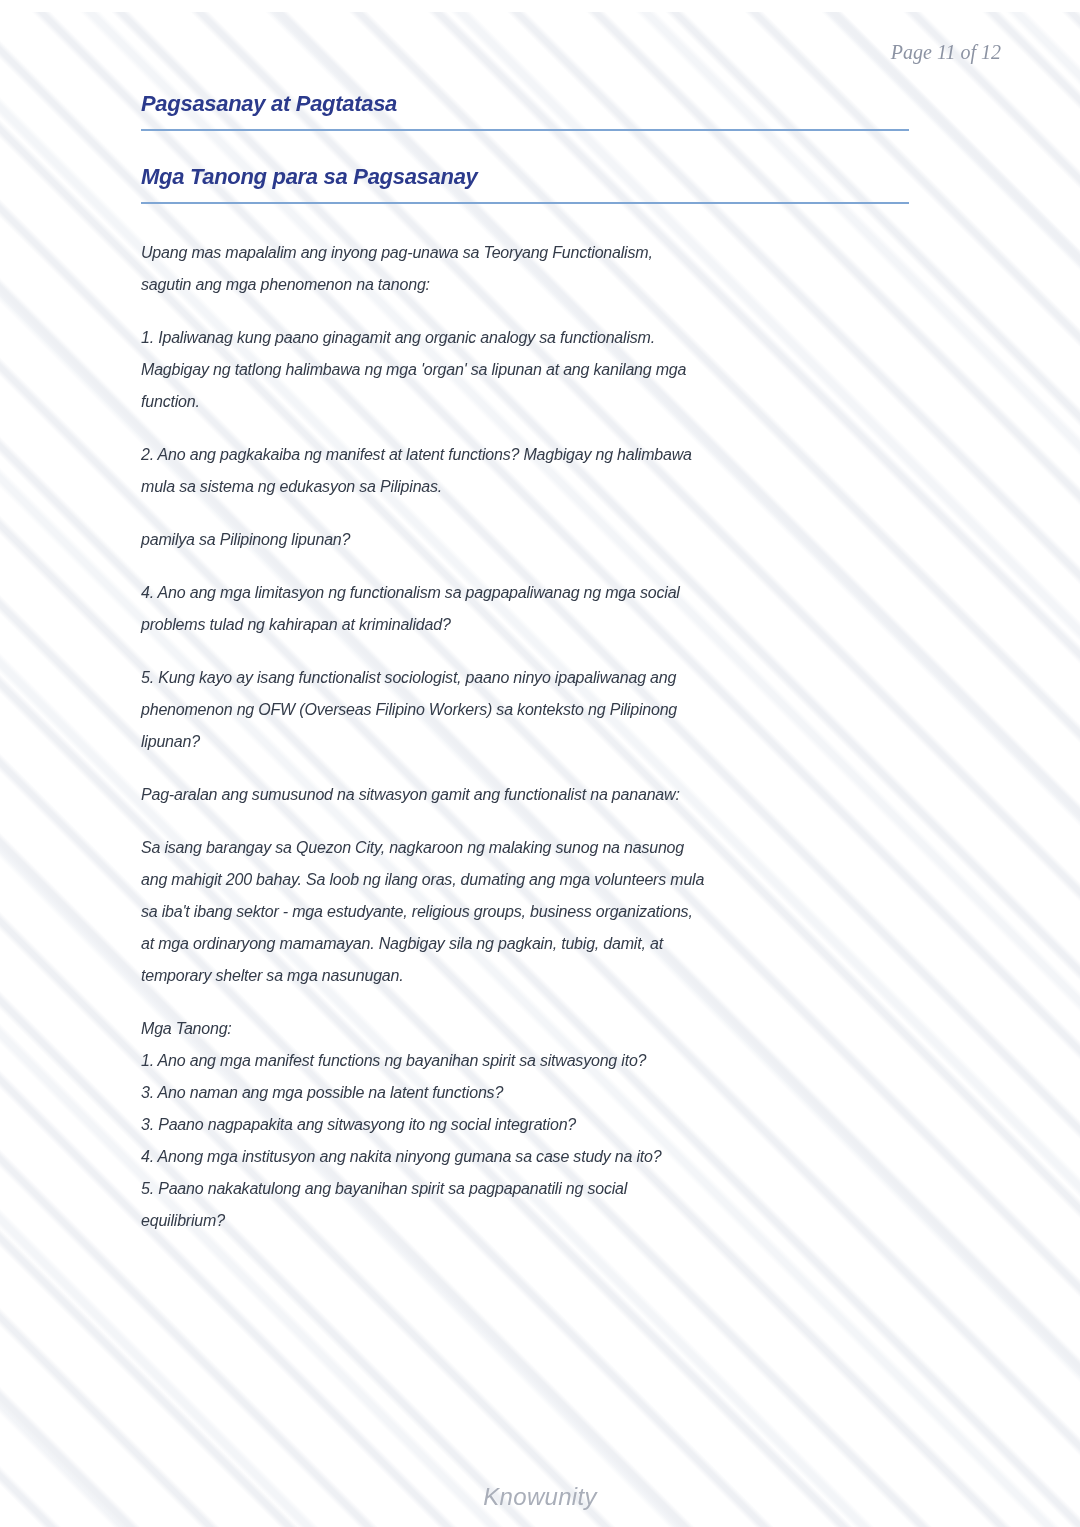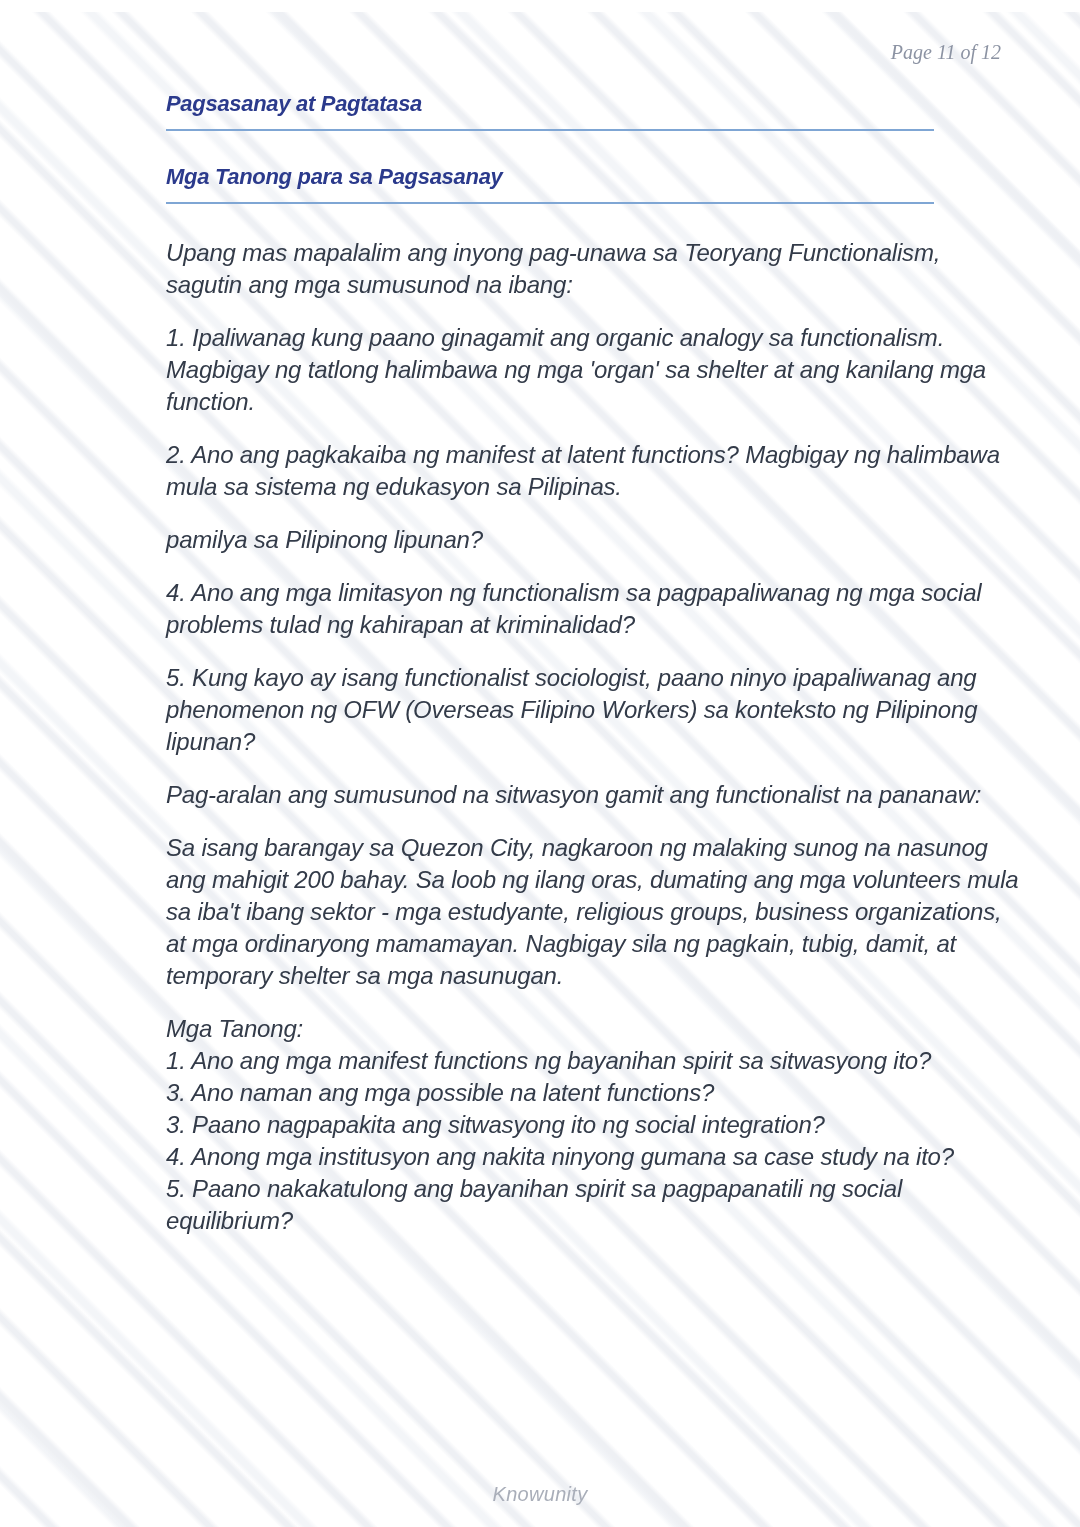--- a/index.html
+++ b/index.html
@@ -26,76 +26,76 @@
   .page-label {
     position: absolute;
     top: 29px;
     right: 79px;
     font-family: "Liberation Serif", serif;
     font-size: 20px;
     color: #8c93a3;
   }
   .content {
     position: absolute;
-    left: 166px;
+    left: 141px;
     top: 79px;
     width: 768px;
   }
   .sec {
     margin: 0 0 33px 0;
     padding-bottom: 13px;
     border-bottom: 2px solid #7fa6d4;
     font-size: 22px;
     line-height: 25px;
     font-weight: bold;
     letter-spacing: -0.3px;
     color: #2b3a8c;
   }
   .para {
     margin: 0 0 21px 0;
   }
   .ln {
-    font-size: 24px;
+    font-size: 16px;
     line-height: 32px;
     letter-spacing: -0.2px;
     color: #333b49;
     white-space: nowrap;
   }
   .footer {
     position: absolute;
     left: 0;
     right: 0;
     top: 1471px;
     text-align: center;
-    font-size: 20px;
+    font-size: 24px;
     letter-spacing: 0.3px;
     color: #a9aeb9;
   }
 </style>
 </head>
 <body>
 
 <div class="page">
 
   <div class="page-label">Page 11 of 12</div>
 
   <div class="content">
 
     <h1 class="sec">Pagsasanay at Pagtatasa</h1>
 
     <h2 class="sec">Mga Tanong para sa Pagsasanay</h2>
 
     <div class="para">
       <div class="ln">Upang mas mapalalim ang inyong pag-unawa sa Teoryang Functionalism,</div>
-      <div class="ln">sagutin ang mga sumusunod na ibang:</div>
+      <div class="ln">sagutin ang mga phenomenon na tanong:</div>
     </div>
 
     <div class="para">
       <div class="ln">1. Ipaliwanag kung paano ginagamit ang organic analogy sa functionalism.</div>
-      <div class="ln">Magbigay ng tatlong halimbawa ng mga 'organ' sa shelter at ang kanilang mga</div>
+      <div class="ln">Magbigay ng tatlong halimbawa ng mga 'organ' sa lipunan at ang kanilang mga</div>
       <div class="ln">function.</div>
     </div>
 
     <div class="para">
       <div class="ln">2. Ano ang pagkakaiba ng manifest at latent functions? Magbigay ng halimbawa</div>
       <div class="ln">mula sa sistema ng edukasyon sa Pilipinas.</div>
     </div>
 
     <div class="para">
       <div class="ln">pamilya sa Pilipinong lipunan?</div>

